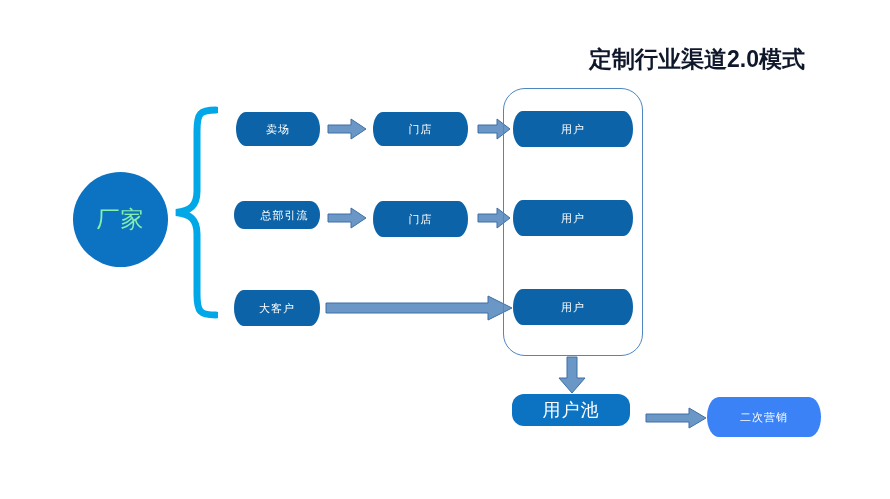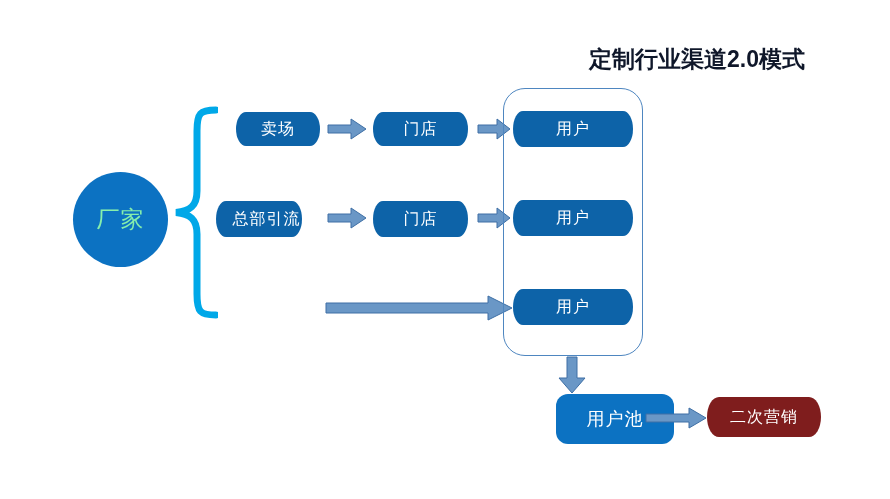--- a/index.html
+++ b/index.html
@@ -59,29 +59,29 @@
 
   
   .pill {
     position: absolute;
     background: #0D63A8;
     color: #ffffff;
     display: flex;
     align-items: center;
     justify-content: center;
     border-radius: 10px / 50%;
-    font-size: 16px;
+    font-size: 11px;
     letter-spacing: 1px;
     box-sizing: border-box;
     font-family: Liberation Mono, monospace;
   }
-  .pill.bright { background: #7f1d1d; }
+  .pill.bright { background: #3b82f6; }
 
   .box-maichang  { left: 236px; top: 112px; width: 84px; height: 34px; }
-  .box-zongbu    { left: 216px; top: 201px; width: 86px; height: 36px; padding-left: 15px; }
+  .box-zongbu    { left: 234px; top: 201px; width: 86px; height: 28px; padding-left: 15px; }
   .box-dakehu    { left: 234px; top: 290px; width: 86px; height: 36px; }
   .box-mendian1  { left: 373px; top: 112px; width: 95px; height: 34px; }
   .box-mendian2  { left: 373px; top: 201px; width: 95px; height: 36px; }
   .box-user1     { left: 513px; top: 111px; width: 120px; height: 36px; }
   .box-user2     { left: 513px; top: 200px; width: 120px; height: 36px; }
   .box-user3     { left: 513px; top: 289px; width: 120px; height: 36px; }
   .box-erci      { left: 707px; top: 397px; width: 114px; height: 40px; border-radius: 12px / 50%; }
 
   
   .rrect {
@@ -89,21 +89,21 @@
     background: #0C72C2;
     color: #ffffff;
     display: flex;
     align-items: center;
     justify-content: center;
     border-radius: 12px;
     font-size: 18px;
     letter-spacing: 1px;
     box-sizing: border-box;
   }
-  .box-pool { left: 512px; top: 394px; width: 118px; height: 50px; margin-left: 44px; }
+  .box-pool { left: 512px; top: 394px; width: 118px; height: 32px; }
 
   
   .group-container {
     position: absolute;
     left: 503px;
     top: 88px;
     width: 140px;
     height: 268px;
     border: 1.2px solid #4E86C0;
     border-radius: 22px;
@@ -173,20 +173,23 @@
   <div class="pill box-mendian2">
     <span>门店</span>
   </div>
 
   <div class="arrow ar-u2">
     <svg width="34" height="22" viewBox="0 0 34 22" xmlns="http://www.w3.org/2000/svg">
       <path d="M1 7 L20 7 L20 1 L33 11 L20 21 L20 15 L1 15 Z" fill="#6A97C6" stroke="#3E6FA5" stroke-width="1"></path>
     </svg>
   </div>
 
+  <div class="pill box-dakehu">
+    <span>大客户</span>
+  </div>
 
   <div class="arrow ar-long">
     <svg width="188" height="28" viewBox="0 0 188 28" xmlns="http://www.w3.org/2000/svg">
       <path d="M1 9 L163 9 L163 2 L187 14 L163 26 L163 19 L1 19 Z" fill="#6A97C6" stroke="#3E6FA5" stroke-width="1"></path>
     </svg>
   </div>
 
   <div class="group-container"></div>
 
   <div class="pill box-user1">

